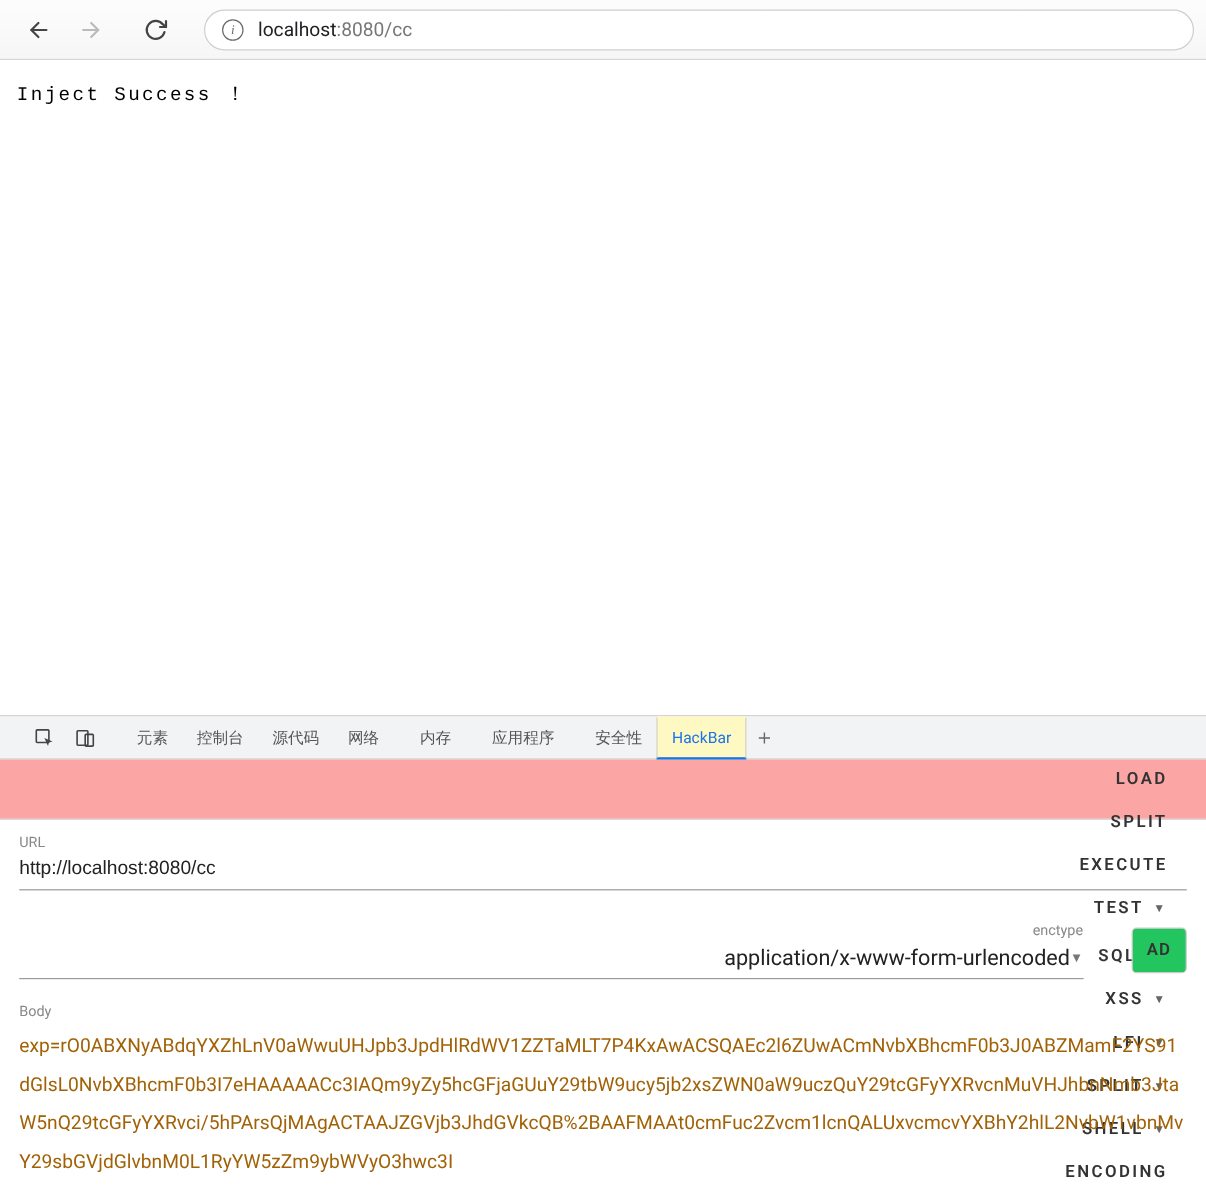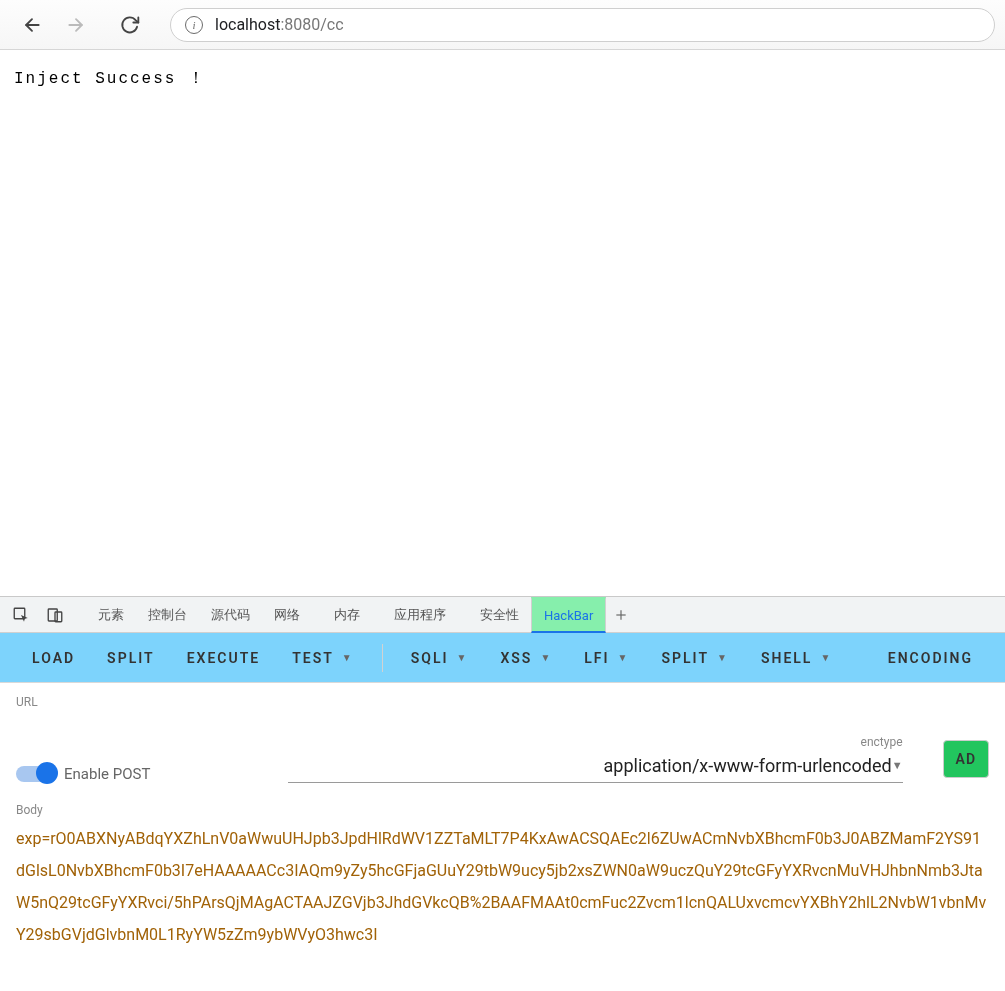--- a/index.html
+++ b/index.html
@@ -81,67 +81,68 @@
   background: #fff;
 }
 
 
 .dt-tabs {
   display: flex;
   align-items: center;
   height: 36px;
   background: #f1f3f4;
   border-bottom: 1px solid #d0d0d0;
-  padding: 0 8px;
+  padding: 0 24px;
 }
 .dt-tabs .dev-icon {
   width: 26px;
   height: 26px;
   display: flex;
   align-items: center;
   justify-content: center;
   margin-right: 8px;
   color: #444;
 }
 .dt-tab {
   padding: 0 12px;
   height: 36px;
   display: flex;
   align-items: center;
   font-size: 13px;
   color: #555;
   cursor: pointer;
 }
 .dt-tab.active {
-  background: #86efac;
+  background: #fef9c3;
   color: #1a73e8;
   border-top: 2px solid transparent;
   border-bottom: 2px solid #1a73e8;
   border-left: 1px solid #d0d0d0;
   border-right: 1px solid #d0d0d0;
   margin-bottom: -1px;
 }
 .dt-add {
   width: 30px;
   display:flex;
   align-items:center;
   justify-content:center;
   font-size: 18px;
   color:#666;
 }
 
 
 .hb-toolbar {
   display: flex;
-  align-items: center;
+  align-items: flex-end;
   height: 50px;
-  background: #7dd3fc;
+  background: #fca5a5;
   border-bottom: 1px solid #d9d9d9;
   padding: 0 18px;
   gap: 4px;
+  flex-direction: column;
 }
 .hb-btn {
   font-size: 14px;
   font-weight: 600;
   letter-spacing: 2px;
   color: #333;
   padding: 8px 14px;
   display: flex;
   align-items: center;
   cursor: pointer;
@@ -334,28 +335,23 @@
       <span>SHELL</span>
         <span class="chev">▼</span>
     </div>
     <div class="hb-btn" style="margin-left:auto;">
       <span>ENCODING</span>
     </div>
   </div>
 
   <div class="hb-fields">
     <div class="hb-label">URL</div>
+    <input class="hb-input-line" value="http://localhost:8080/cc" style="">
 
     <div class="hb-row2">
-      <div class="toggle-wrap" style="min-width:250px;">
-        <div class="toggle">
-          <div class="knob"></div>
-        </div>
-        <div class="toggle-label">Enable POST</div>
-      </div>
       <div class="enctype-wrap">
         <div class="hb-label">enctype</div>
         <div class="select-line">
           <span class="val">application/x-www-form-urlencoded</span>
           <span class="drop">▼</span>
         </div>
       </div>
       <div class="side-btn">AD</div>
     </div>
 

